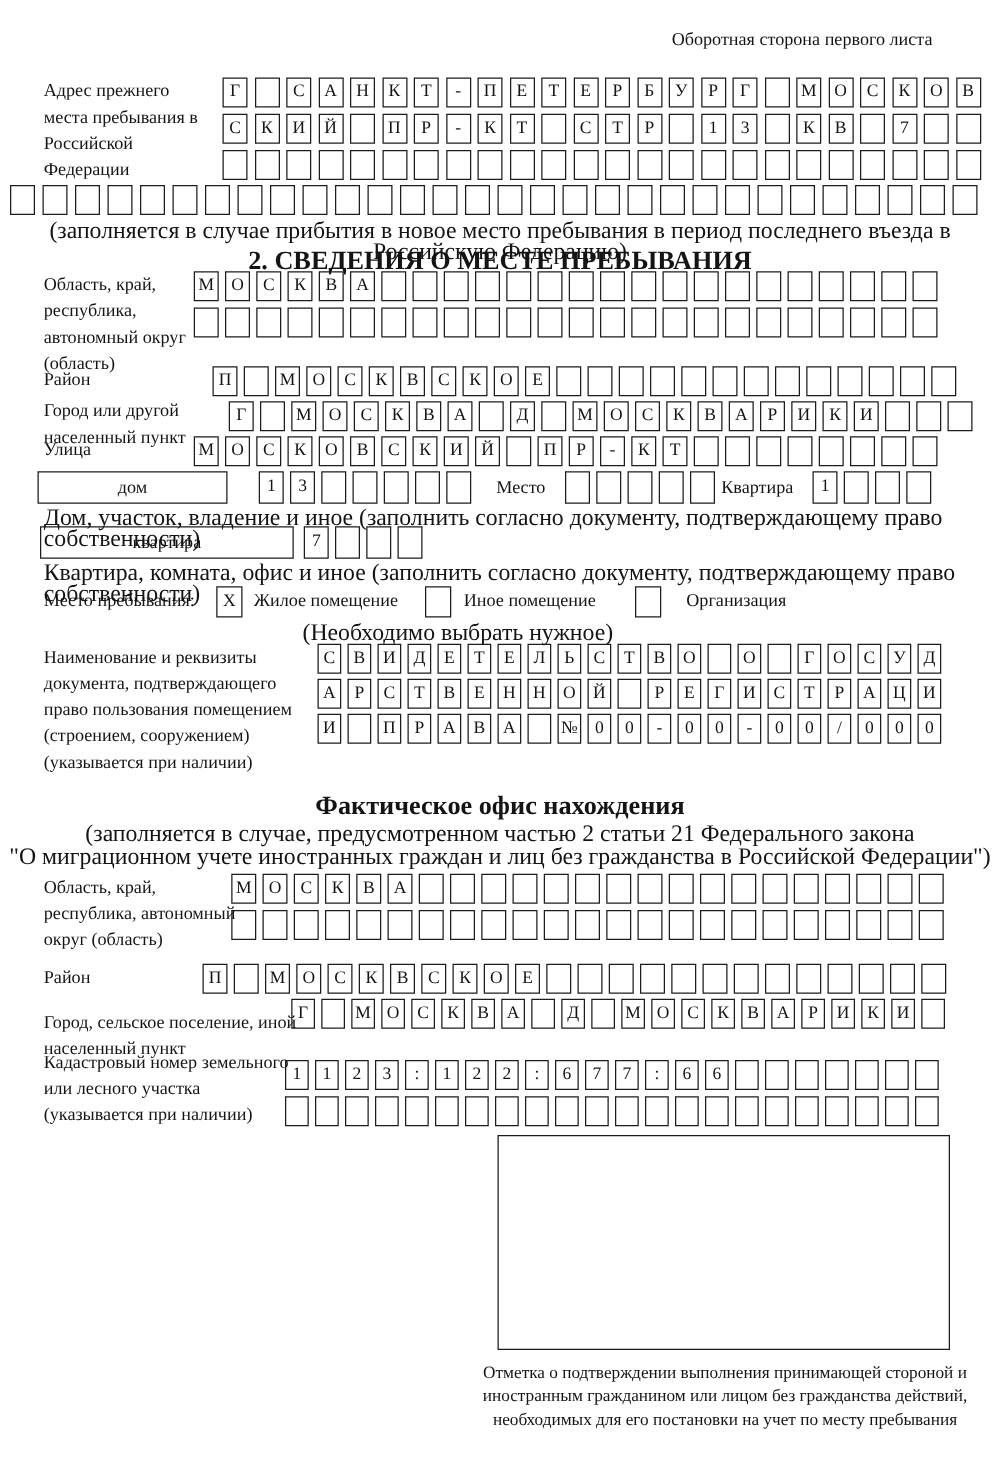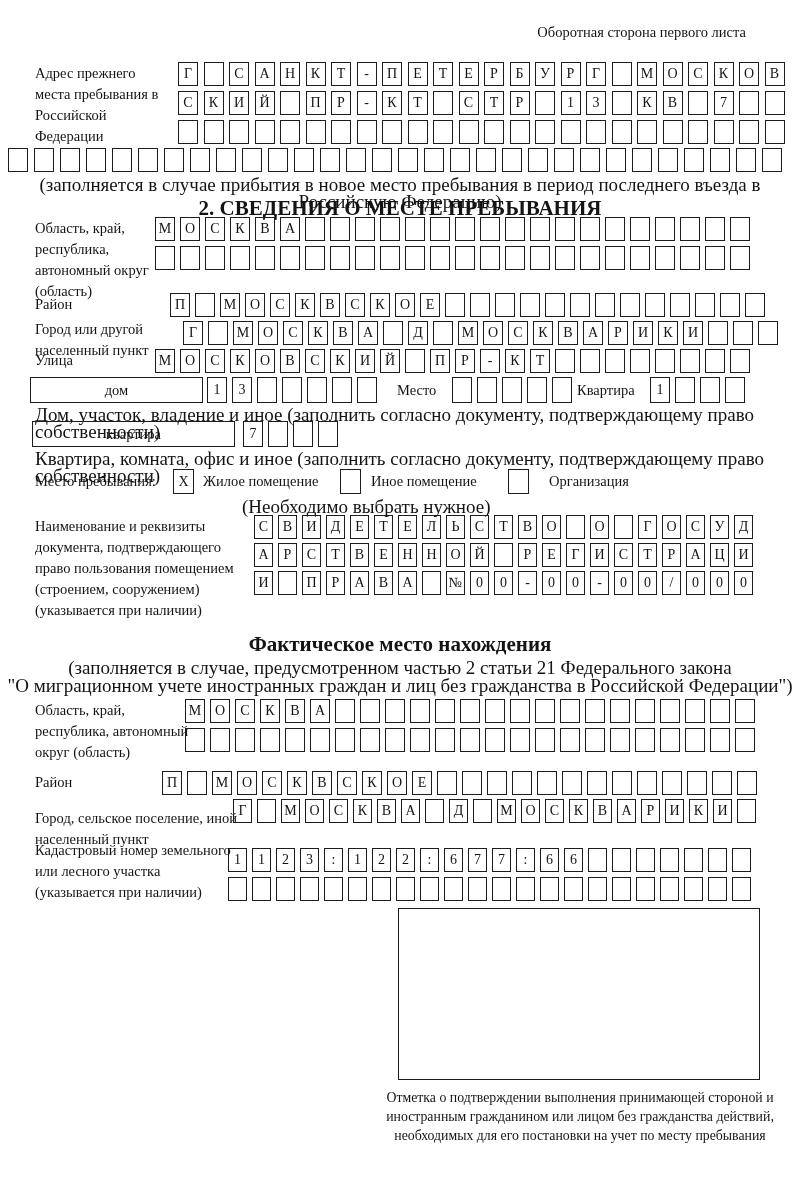--- a/index.html
+++ b/index.html
@@ -284,21 +284,21 @@
       <span class="cell"></span>
       <span class="cell"></span>
       <span class="cell"></span>
       <span class="cell"></span>
       <span class="cell"></span>
       <span class="cell"></span>
       <span class="cell"></span>
       <span class="cell"></span>
     </div>
 
-  <div class="fieldbox" style="left:30px;top:377px;width:173px;">дом</div>
+  <div class="fieldbox" style="left:30px;top:377px;width:152px;">дом</div>
   <div class="row g5 h26" style="left:207px;top:377px;">
       <span class="cell">1</span>
       <span class="cell">3</span>
       <span class="cell"></span>
       <span class="cell"></span>
       <span class="cell"></span>
       <span class="cell"></span>
       <span class="cell"></span>
     </div>
   <div class="lbl" style="left:397px;top:380px;">Место</div>
@@ -400,21 +400,21 @@
       <span class="cell">0</span>
       <span class="cell">-</span>
       <span class="cell">0</span>
       <span class="cell">0</span>
       <span class="cell">/</span>
       <span class="cell">0</span>
       <span class="cell">0</span>
       <span class="cell">0</span>
     </div>
 
-  <div class="heading" style="top:632px;">Фактическое место нахождения</div>
+  <div class="heading" style="top:632px;">Фактическое офис нахождения</div>
   <div class="note center" style="top:659px;">(заполняется в случае, предусмотренном частью 2 статьи 21 Федерального закона</div>
   <div class="note center" style="top:677px;">"О миграционном учете иностранных граждан и лиц без гражданства в Российской Федерации")</div>
 
   <div class="lbl" style="left:35px;top:700px;width:155px;">Область, край, республика, автономный округ (область)</div>
   <div class="row g5" style="left:185px;top:699px;">
       <span class="cell">М</span>
       <span class="cell">О</span>
       <span class="cell">С</span>
       <span class="cell">К</span>
       <span class="cell">В</span>

